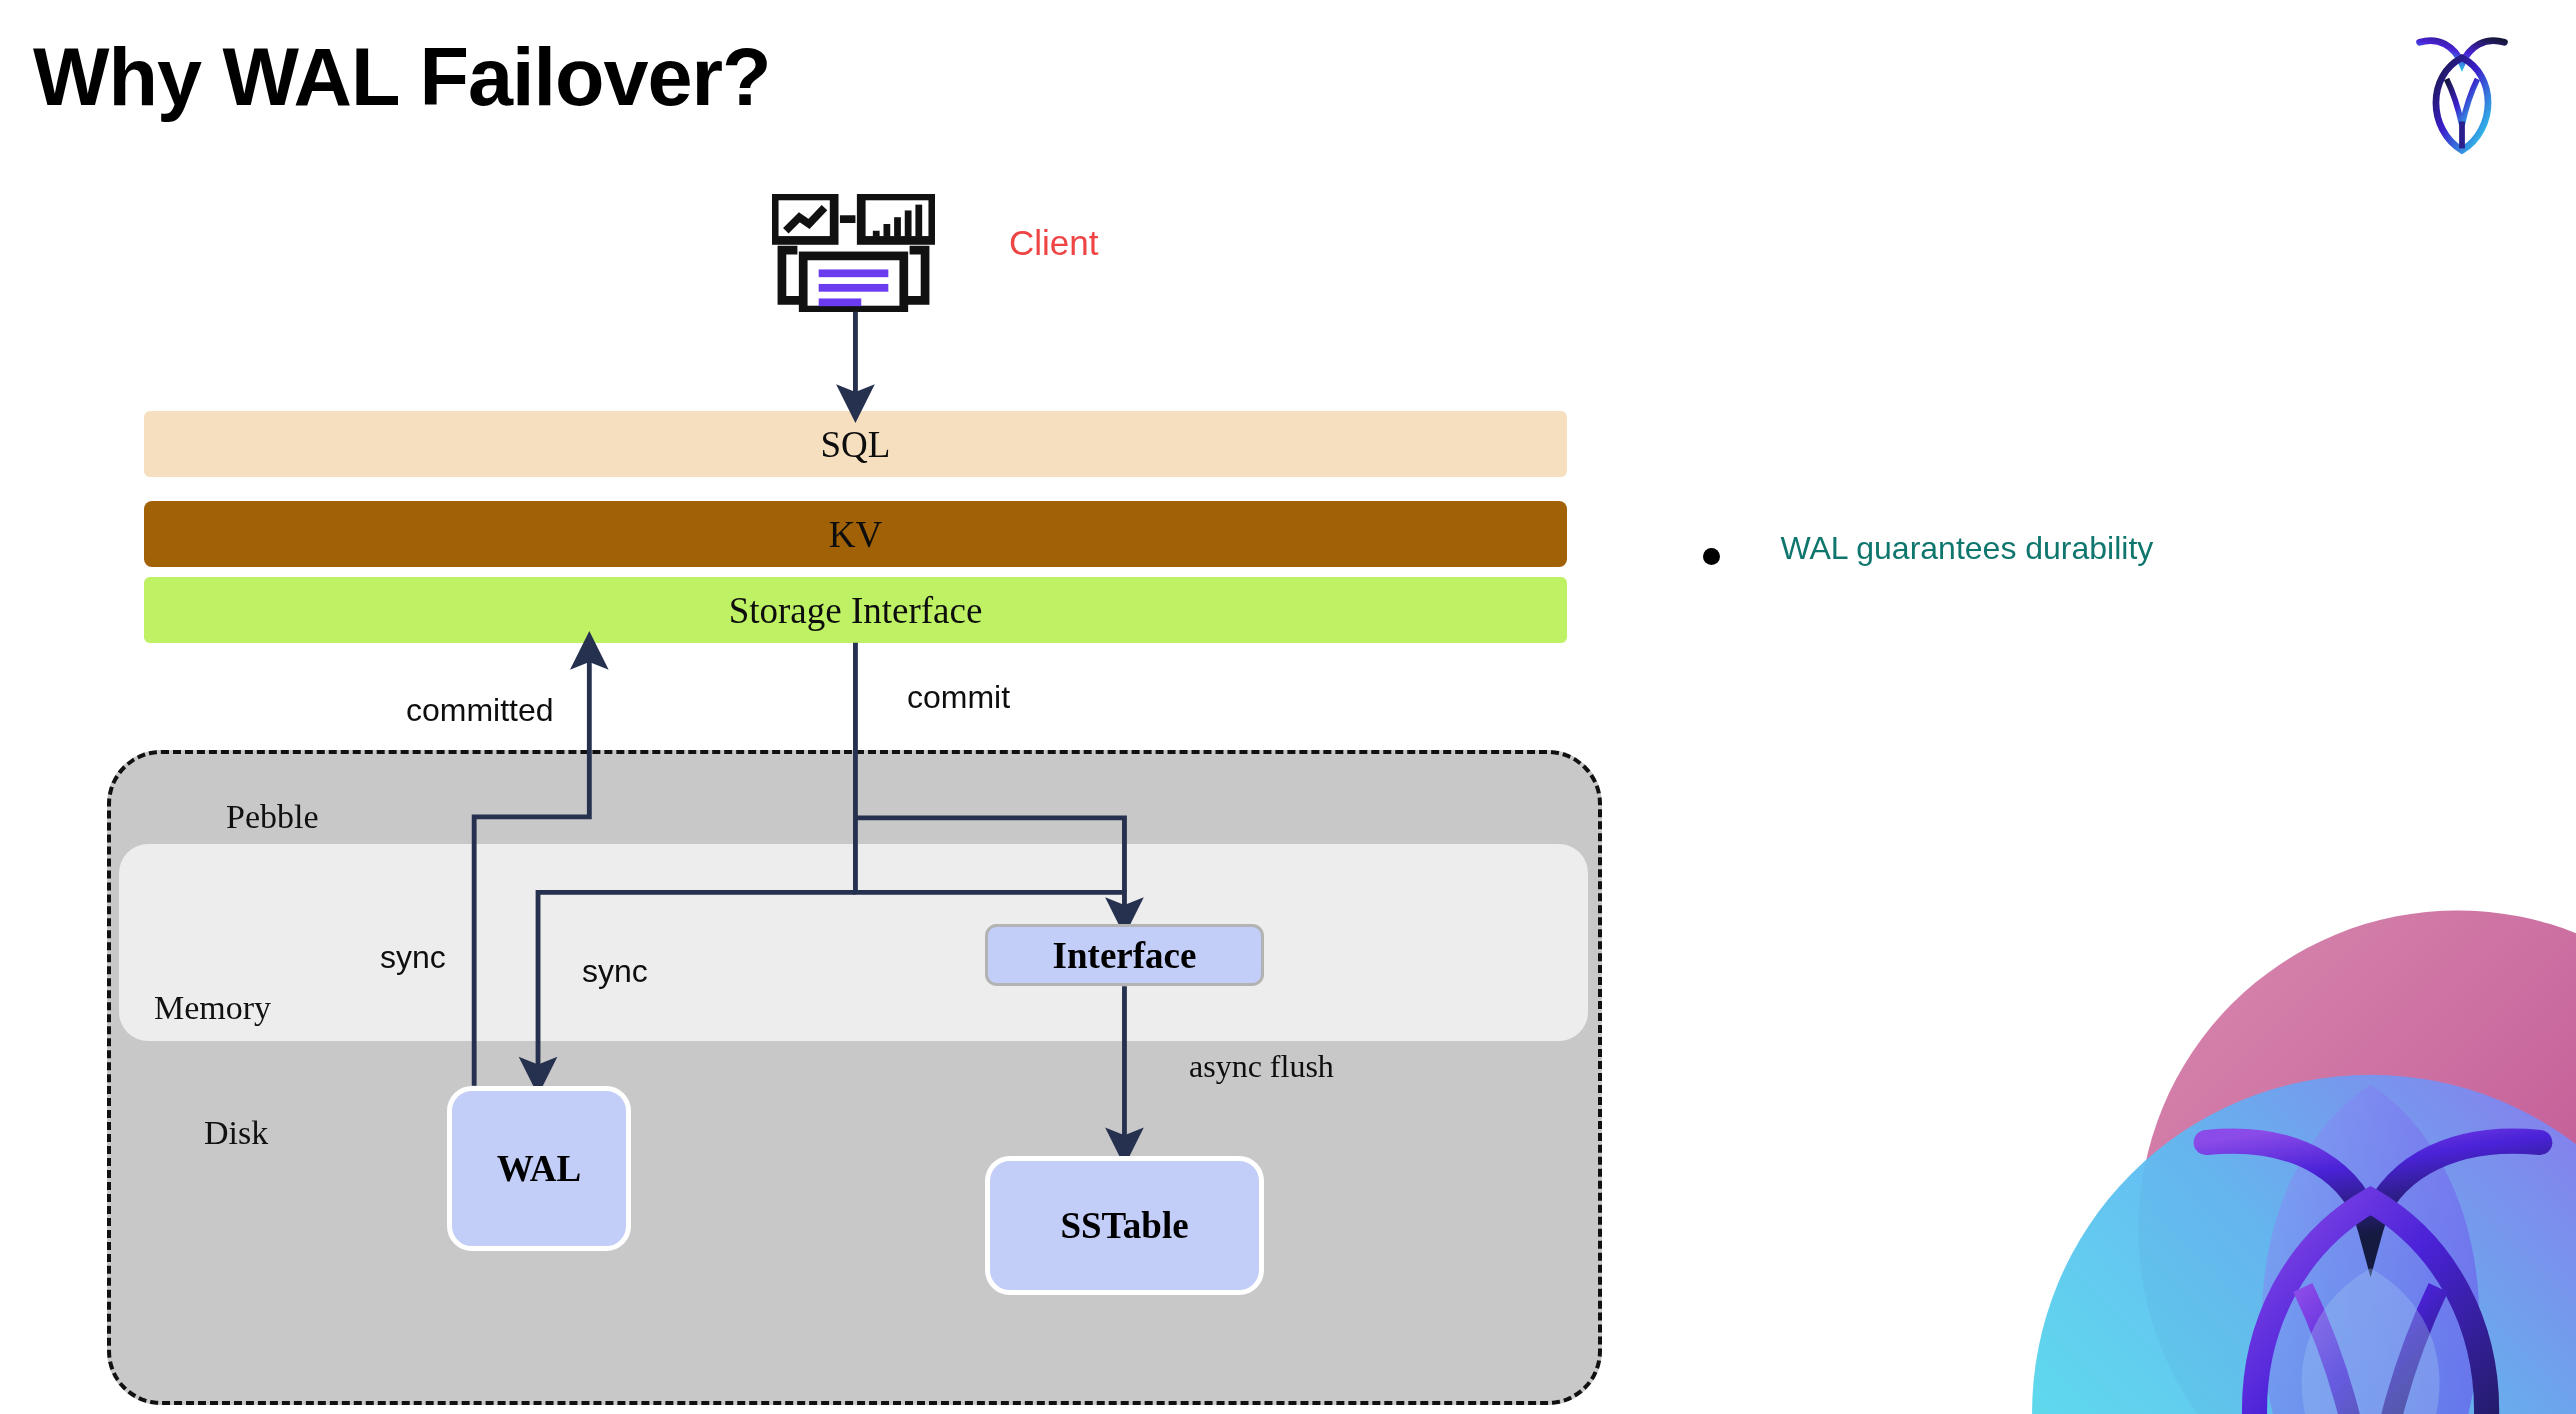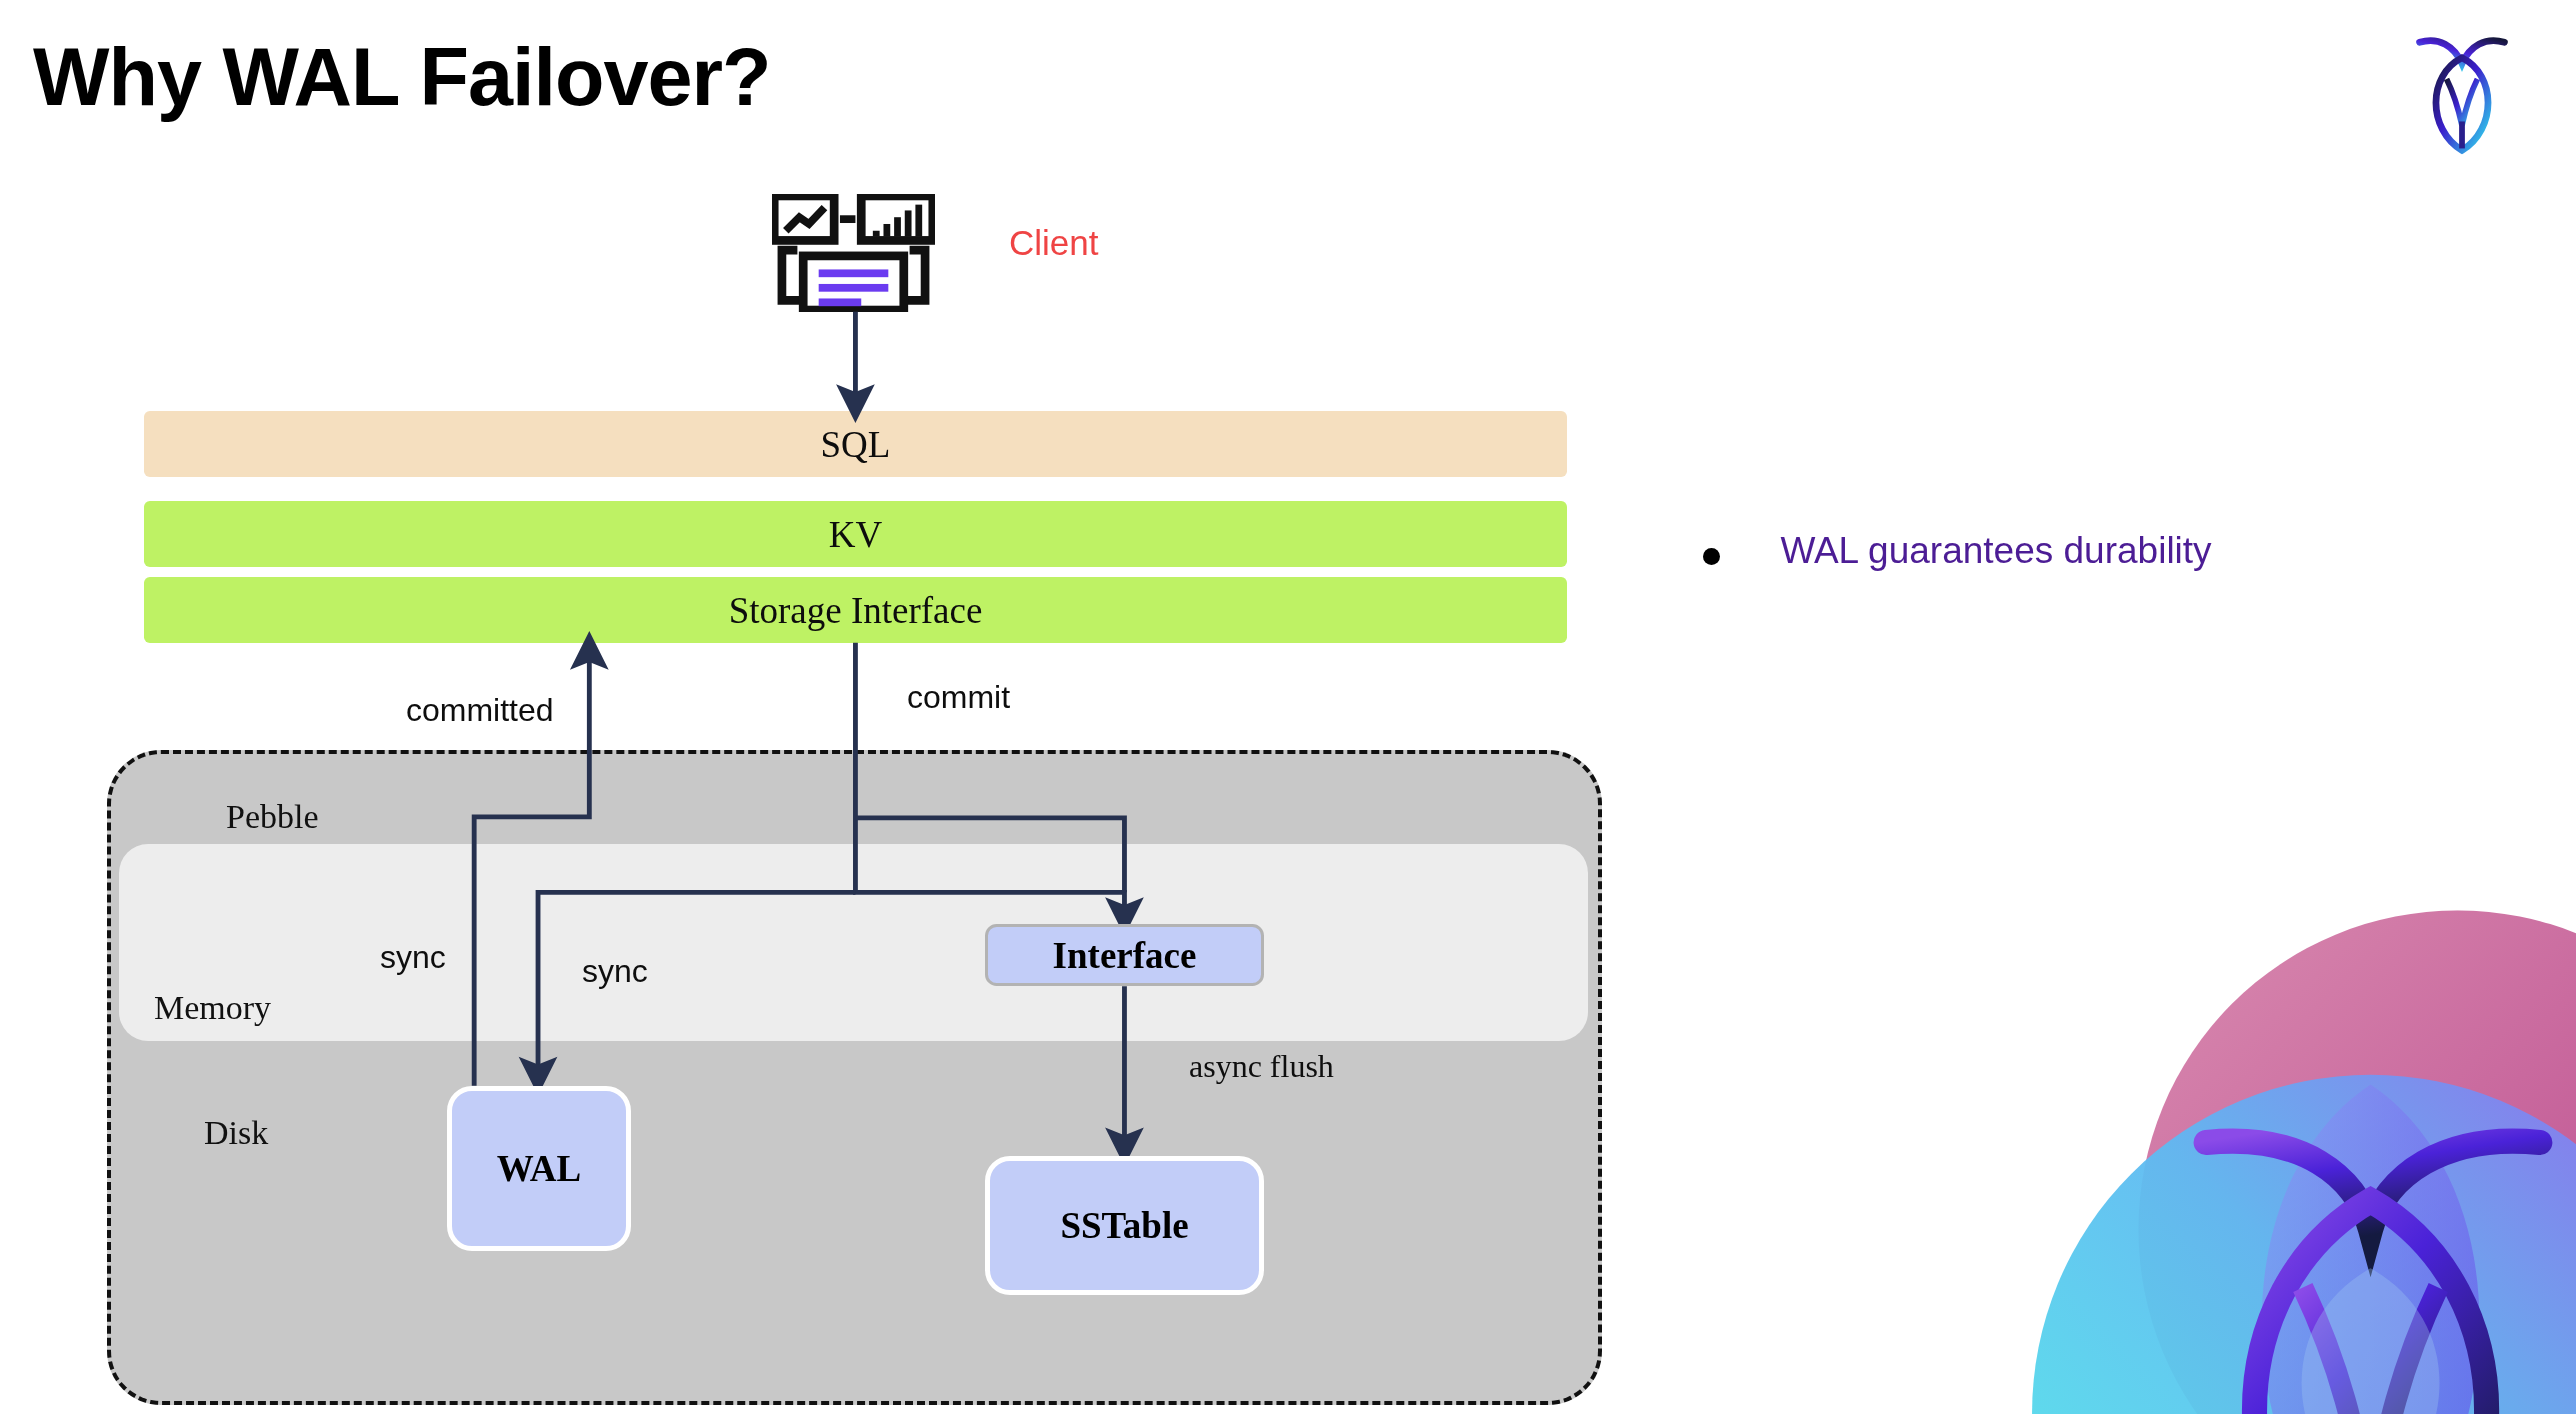--- a/index.html
+++ b/index.html
@@ -31,21 +31,21 @@
     font-size:35px; color:#ef4444; font-family:"Liberation Sans", sans-serif;
   }
 
   
   .layer-bar {
     position:absolute; left:144px; width:1423px; height:66px;
     border-radius:5.8px; display:flex; align-items:center; justify-content:center;
     font-family:"Liberation Serif", serif; font-size:37px; color:#0d0d0d;
   }
   #layer-sql    { top:411px; background:#F5DFBF; }
-  #layer-kv     { top:501px; background:#bef264; }
+  #layer-kv     { top:501px; background:#a16207;border-radius:8px; }
   #layer-storage{ top:577px; height:66px; background:#bef264; }
 
   
   #pebble-box {
     position:absolute; left:107px; top:750px; width:1495px; height:655px;
     background:#C8C8C8; border:4.8px dashed #111111; border-radius:54px;
   }
   #memory-box {
     position:absolute; left:119px; top:844px; width:1469px; height:197px;
     background:#EDEDED; border-radius:29px;
@@ -93,21 +93,21 @@
 
   
   #bullets { position:absolute; left:1703px; top:527px; width:852px; }
   .bullet-row { display:flex; align-items:flex-start; margin-bottom:39px; }
   .bullet-dot {
     width:17.4px; height:17.4px; border-radius:50%; background:#000000;
     flex:0 0 17.4px; margin-top:21px; margin-right:60px;
   }
   .bullet-text {
     font-family:"Liberation Sans", sans-serif;
-    font-size:37px; line-height:1.32; color:#4c1d95;
+    font-size:32px; line-height:1.32; color:#0f766e;
   }
 </style>
 </head>
 <body>
 
 <div id="slide-title">Why WAL Failover?</div>
 
 <div id="brand-logo">
   <svg viewBox="0 0 120 140" width="116" height="135" aria-hidden="true">
     <defs>

